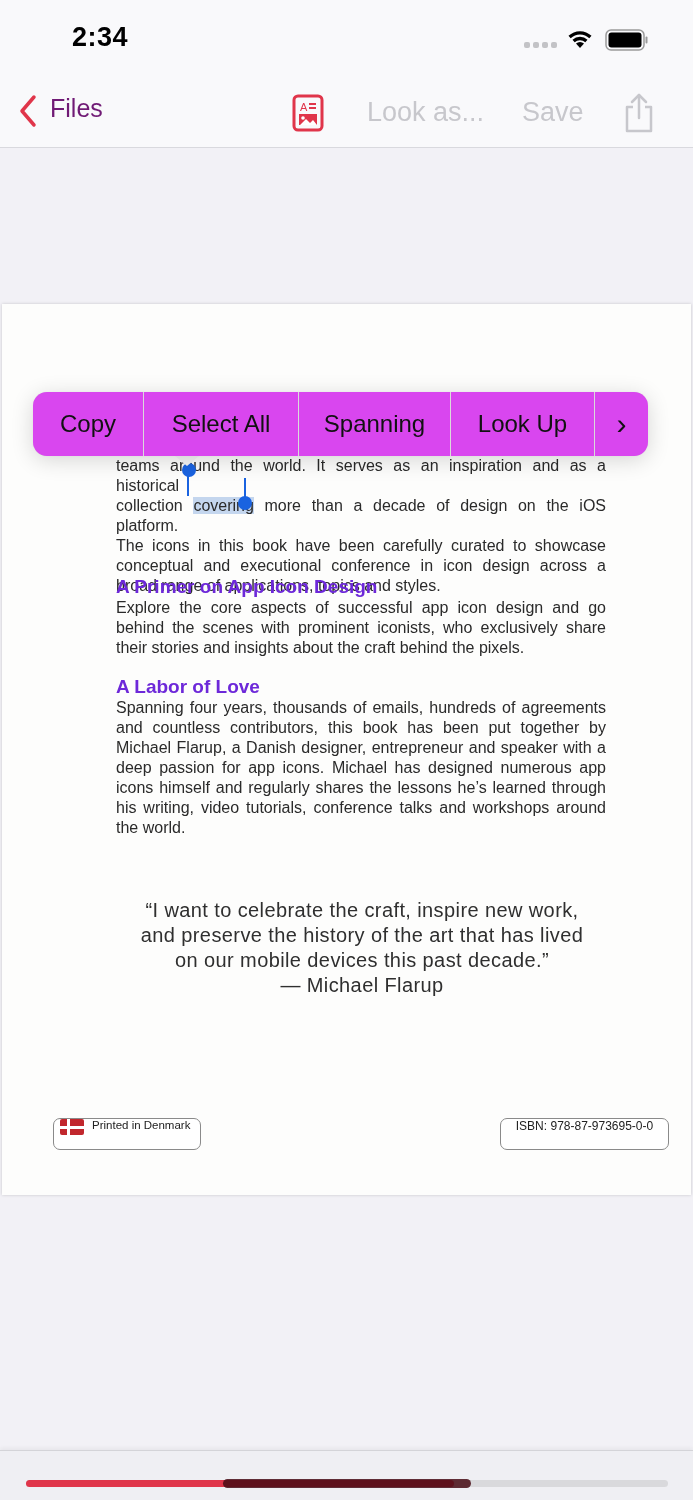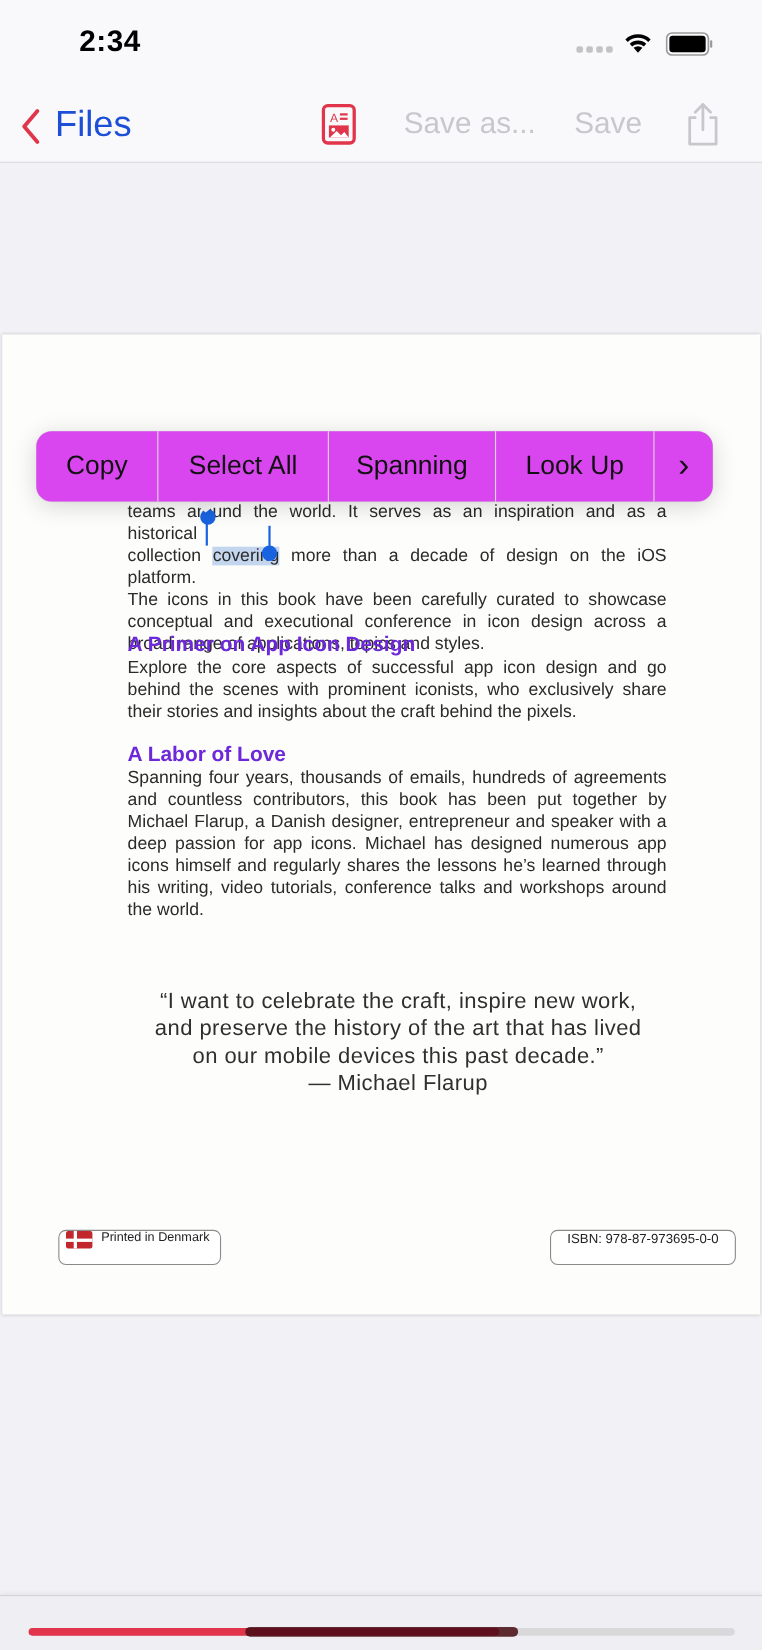--- a/index.html
+++ b/index.html
@@ -20,22 +20,22 @@
   .signal-dots { position: absolute; left: 524px; top: 42px; display: flex; gap: 3px; }
   .signal-dots span { width: 6px; height: 6px; border-radius: 2px; background: #c3c3c6; display: block; }
   .wifi-icon { position: absolute; left: 566px; top: 28px; }
   .battery-icon { position: absolute; left: 605px; top: 29px; }
 
   .nav-bar {
     position: absolute; left: 0; top: 80px; width: 693px; height: 68px;
     background: #f9f9fb; border-bottom: 1px solid #d9d9de;
   }
   .back-button {
-    position: absolute; left: 18px; top: 14px; display: flex; align-items: flex-end;
-    color: #1d4ed8; font-size: 33px; cursor: pointer;
+    position: absolute; left: 18px; top: 14px; display: flex; align-items: flex-start;
+    color: #701a75; font-size: 25px; cursor: pointer;
   }
   .back-button svg { margin-right: 12px; }
   .markup-button { position: absolute; left: 292px; top: 14px; cursor: pointer; }
   .save-as-button {
     position: absolute; left: 367px; top: 17px; font-size: 27px; color: #c7c7cc; cursor: pointer;
   }
   .save-button {
     position: absolute; left: 522px; top: 17px; font-size: 27px; color: #c7c7cc; cursor: pointer;
   }
   .share-button { position: absolute; left: 622px; top: 12px; cursor: pointer; }
@@ -135,21 +135,21 @@
     <svg width="32" height="38" viewBox="0 0 32 38">
       <rect x="2" y="2" width="28" height="34" rx="4" fill="none" stroke="#e0354a" stroke-width="3"></rect>
       <text x="8" y="17" font-family="Liberation Sans, sans-serif" font-size="11" fill="#e0354a">A</text>
       <rect x="17" y="9" width="7" height="2" fill="#e0354a"></rect>
       <rect x="17" y="13" width="7" height="2" fill="#e0354a"></rect>
       <rect x="7" y="20" width="18" height="11" fill="#e0354a"></rect>
       <circle cx="11" cy="24" r="1.8" fill="#fff"></circle>
       <path d="M8 31 L14 25 L18 29 L21 26 L25 31 Z" fill="#fff"></path>
     </svg>
   </div>
-  <div class="save-as-button">Save as...</div>
+  <div class="save-as-button">Look as...</div>
   <div class="save-button">Save</div>
   <div class="share-button">
     <svg width="34" height="42" viewBox="0 0 34 42">
       <path d="M11 15 H5 V39 H29 V15 H23" fill="none" stroke="#c7c7cc" stroke-width="2.5" stroke-linejoin="round"></path>
       <path d="M17 3 V26" stroke="#c7c7cc" stroke-width="2.5" stroke-linecap="round"></path>
       <path d="M10 10 L17 3 L24 10" fill="none" stroke="#c7c7cc" stroke-width="2.5" stroke-linecap="round" stroke-linejoin="round"></path>
     </svg>
   </div>
 </div>
 

